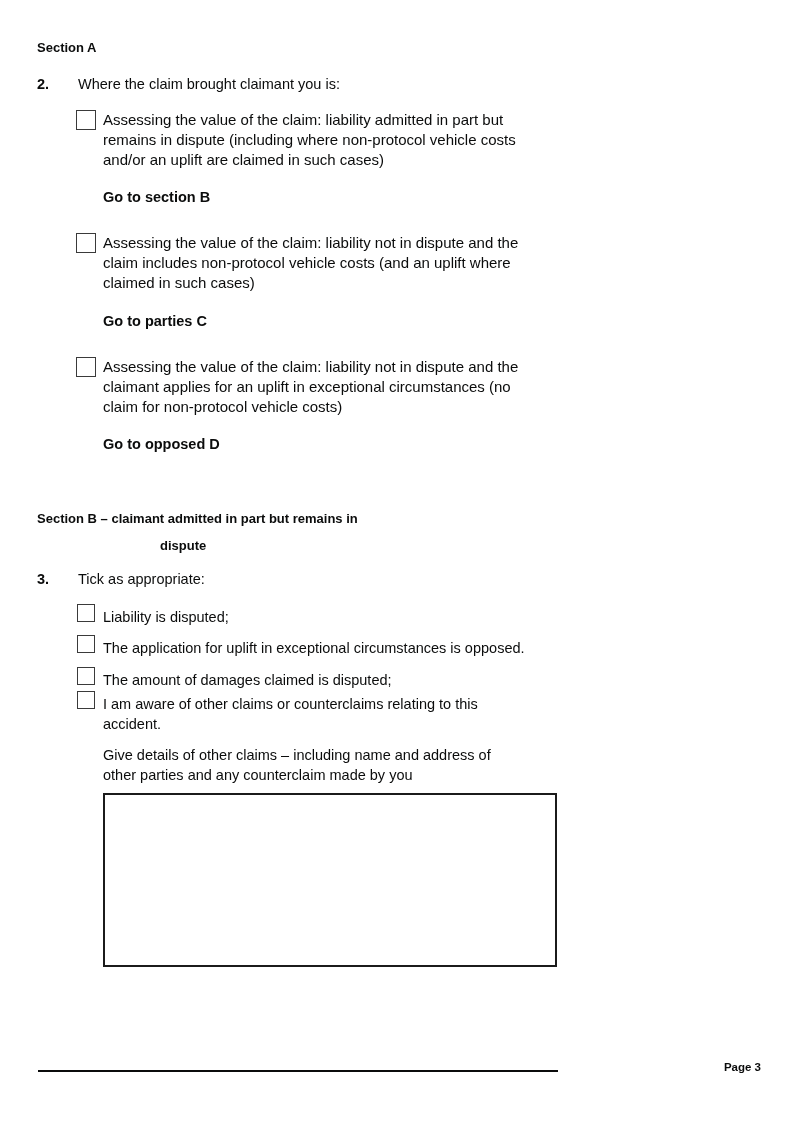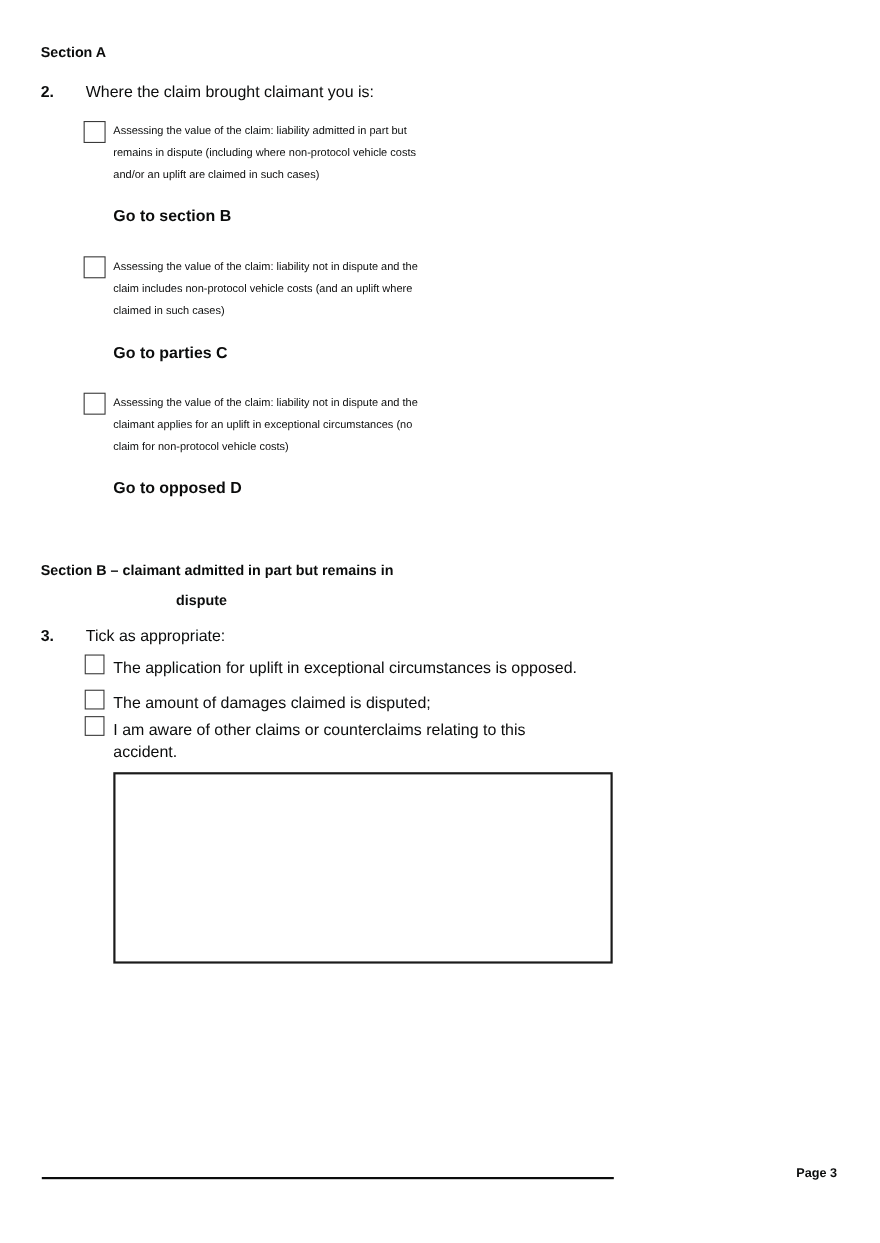--- a/index.html
+++ b/index.html
@@ -48,21 +48,21 @@
   .checkbox {
     flex: none;
     width: 20px;
     height: 20px;
     border: 1.5px solid #3a3a3a;
     background: #ffffff;
     cursor: pointer;
   }
   .option-text {
     margin-left: 7px;
-    font-size: 10px;
+    font-size: 15px;
     line-height: 20px;
     white-space: pre-line;
     width: 470px;
   }
   .goto-label {
     margin-left: 103px;
     font-size: 14.5px;
     line-height: 20px;
     font-weight: bold;
   }
@@ -162,34 +162,40 @@
   <div class="goto-label goto-d">Go to opposed D</div>
 
   <h1 class="section-heading heading-b">Section B – claimant admitted in part but remains in
 dispute</h1>
 
   <div class="item-row row-q3">
     <span class="item-num">3.</span>
     <span>Tick as appropriate:</span>
   </div>
 
+  <div class="cb-row cb-1">
+    <span class="checkbox"></span>
+    <span class="cb-label">Liability is disputed;</span>
+  </div>
   <div class="cb-row cb-3">
     <span class="checkbox"></span>
     <span class="cb-label">The application for uplift in exceptional circumstances is opposed.</span>
   </div>
   <div class="cb-row cb-2">
     <span class="checkbox"></span>
     <span class="cb-label">The amount of damages claimed is disputed;</span>
   </div>
   <div class="cb-row cb-4">
     <span class="checkbox"></span>
     <span class="cb-label">I am aware of other claims or counterclaims relating to this
 accident.</span>
   </div>
 
+  <div class="details-prompt">Give details of other claims – including name and address of
+other parties and any counterclaim made by you</div>
 
   <textarea class="details-box" aria-label="Give details of other claims – including name and address of
 other parties and any counterclaim made by you" style=""></textarea>
 
   <div class="footer-rule"></div>
   <div class="page-num">Page 3</div>
 
 </div>
 
 </body></html>

